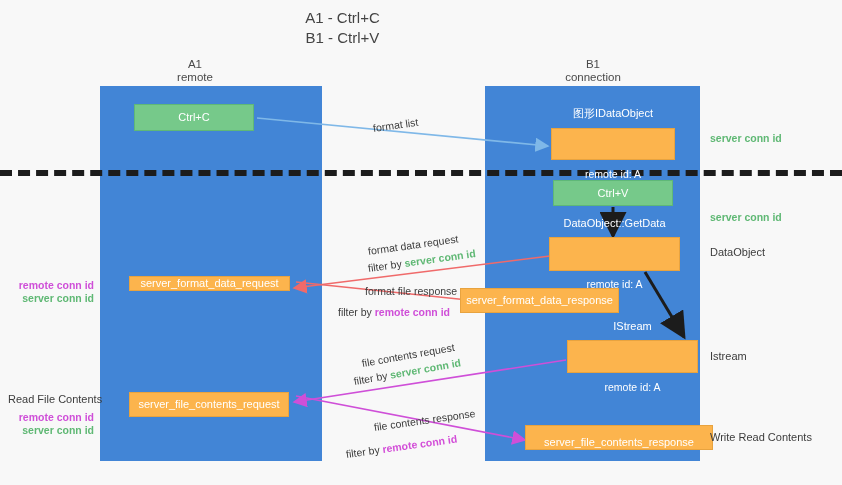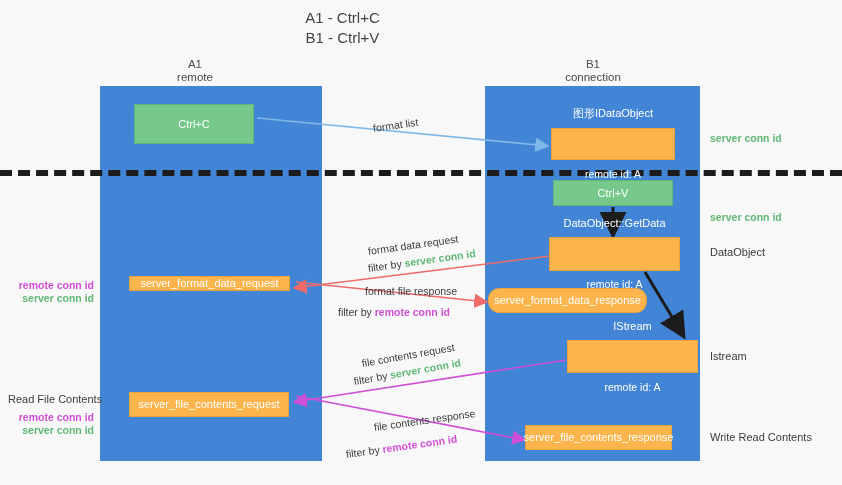--- a/index.html
+++ b/index.html
@@ -108,21 +108,21 @@
 
     <path d="M296,282 L487,302" stroke="#f06a6a" stroke-width="1.6" fill="none" marker-end="url(#ar-red)"></path>
 
     <path d="M566,360 L294,402" stroke="#cf4fd8" stroke-width="1.6" fill="none" marker-end="url(#ar-mag)"></path>
 
     <path d="M296,396 L525,440" stroke="#cf4fd8" stroke-width="1.6" fill="none" marker-end="url(#ar-mag)"></path>
   </svg>
 
   <div class="dashed"></div>
 
-  <div class="box green" style="left:134px;top:104px;width:120px;height:40px;">
+  <div class="box green" style="left:134px;top:104px;width:120px;height:27px;">
     <span>Ctrl+C</span>
   </div>
 
   <div class="box orange" style="left:551px;top:128px;width:124px;height:32px;">
     <span>图形IDataObject</span>
     <span class="l2">remote id: A</span>
   </div>
 
   <div class="box green" style="left:553px;top:180px;width:120px;height:26px;">
     <span>Ctrl+V</span>
@@ -135,29 +135,29 @@
 
   <div class="box orange" style="left:567px;top:340px;width:131px;height:33px;">
     <span>IStream</span>
     <span class="l2">remote id: A</span>
   </div>
 
   <div class="box orange" style="left:129px;top:276px;width:161px;height:15px;">
     <span>server_format_data_request</span>
   </div>
 
-  <div class="box orange" style="left:488px;top:288px;width:159px;height:25px;border-radius:11px;">
+  <div class="box orange" style="left:460px;top:288px;width:159px;height:25px;">
     <span>server_format_data_response</span>
   </div>
 
   <div class="box orange" style="left:129px;top:392px;width:160px;height:25px;">
     <span>server_file_contents_request</span>
   </div>
 
-  <div class="box orange" style="left:525px;top:425px;width:147px;height:25px;">
+  <div class="box orange" style="left:525px;top:425px;width:188px;height:25px;justify-content:flex-end;">
     <span>server_file_contents_response</span>
   </div>
 
   <div class="lbl rot-a" style="left:374px;top:122px;">format list</div>
 
   <div class="lbl rot-a" style="left:369px;top:245px;">format data request</div>
   <div class="lbl rot-a" style="left:369px;top:262px;">
     <span>filter by </span><span class="grn">server conn id</span>
   </div>
 

